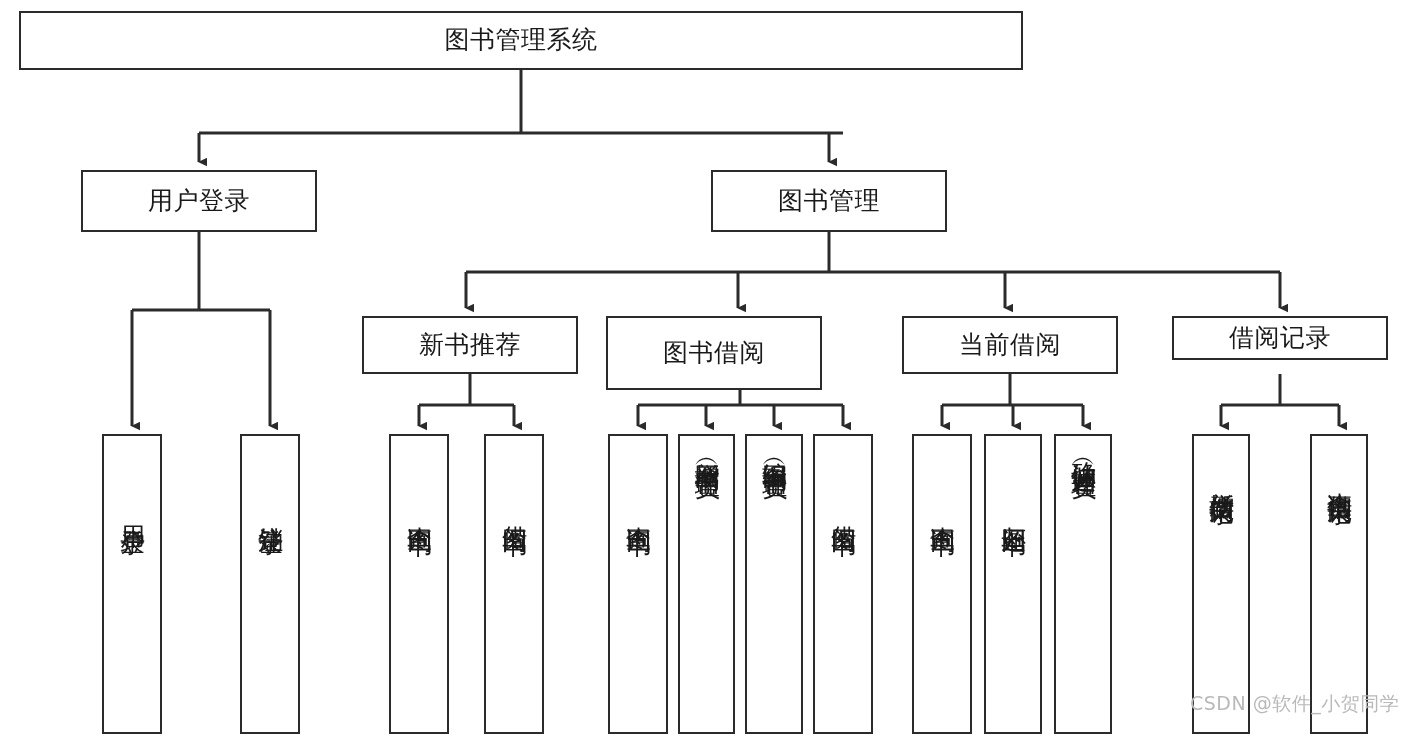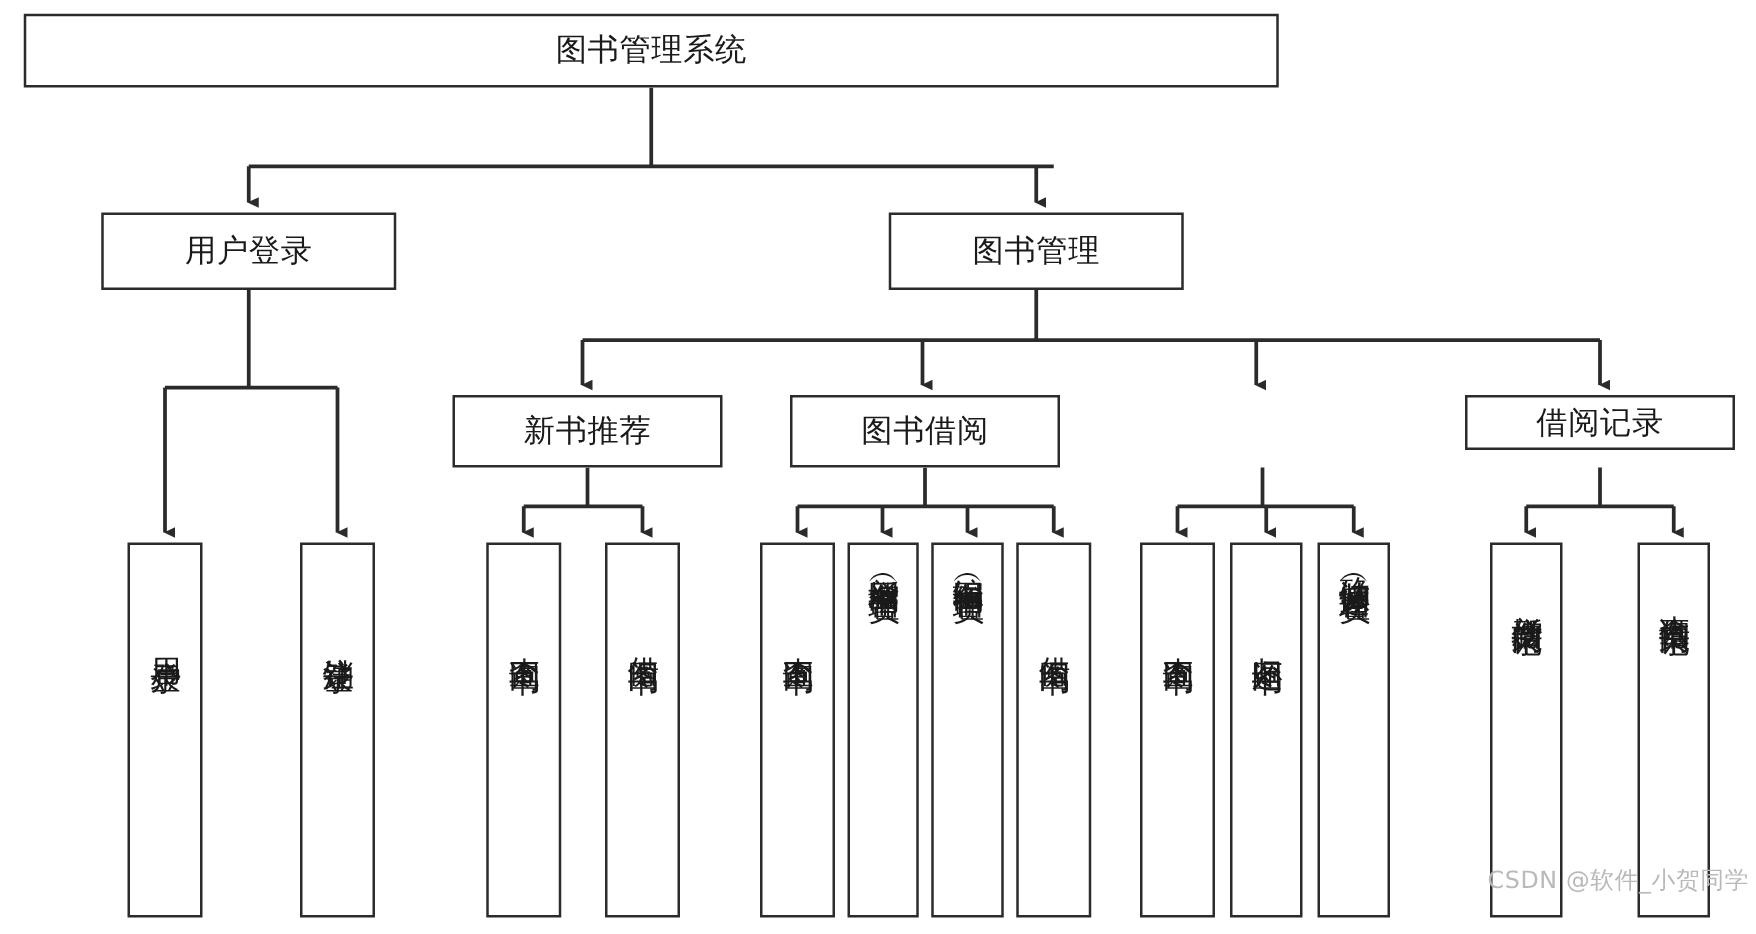--- a/index.html
+++ b/index.html
@@ -135,24 +135,27 @@
   </div>
 
   <div class="node horiz" style="left:711px; top:170px; width:236px; height:62px;">
     <span class="node-label">图书管理</span>
   </div>
 
   <div class="node horiz" style="left:362px; top:316px; width:216px; height:58px;">
     <span class="node-label">新书推荐</span>
   </div>
 
-  <div class="node horiz" style="left:632px; top:316px; width:216px; height:58px;">
+  <div class="node horiz" style="left:606px; top:316px; width:216px; height:74px;">
     <span class="node-label">图书借阅</span>
   </div>
 
+  <div class="node horiz" style="left:902px; top:316px; width:216px; height:58px;">
+    <span class="node-label">当前借阅</span>
+  </div>
 
   <div class="node horiz" style="left:1172px; top:316px; width:216px; height:44px;">
     <span class="node-label">借阅记录</span>
   </div>
 
   <div class="node vert" style="left:102px; top:434px; width:60px; height:300px; padding-top:70px;">
     <span class="node-label">用户登录</span>
   </div>
 
   <div class="node vert" style="left:240px; top:434px; width:60px; height:300px; padding-top:70px;">

